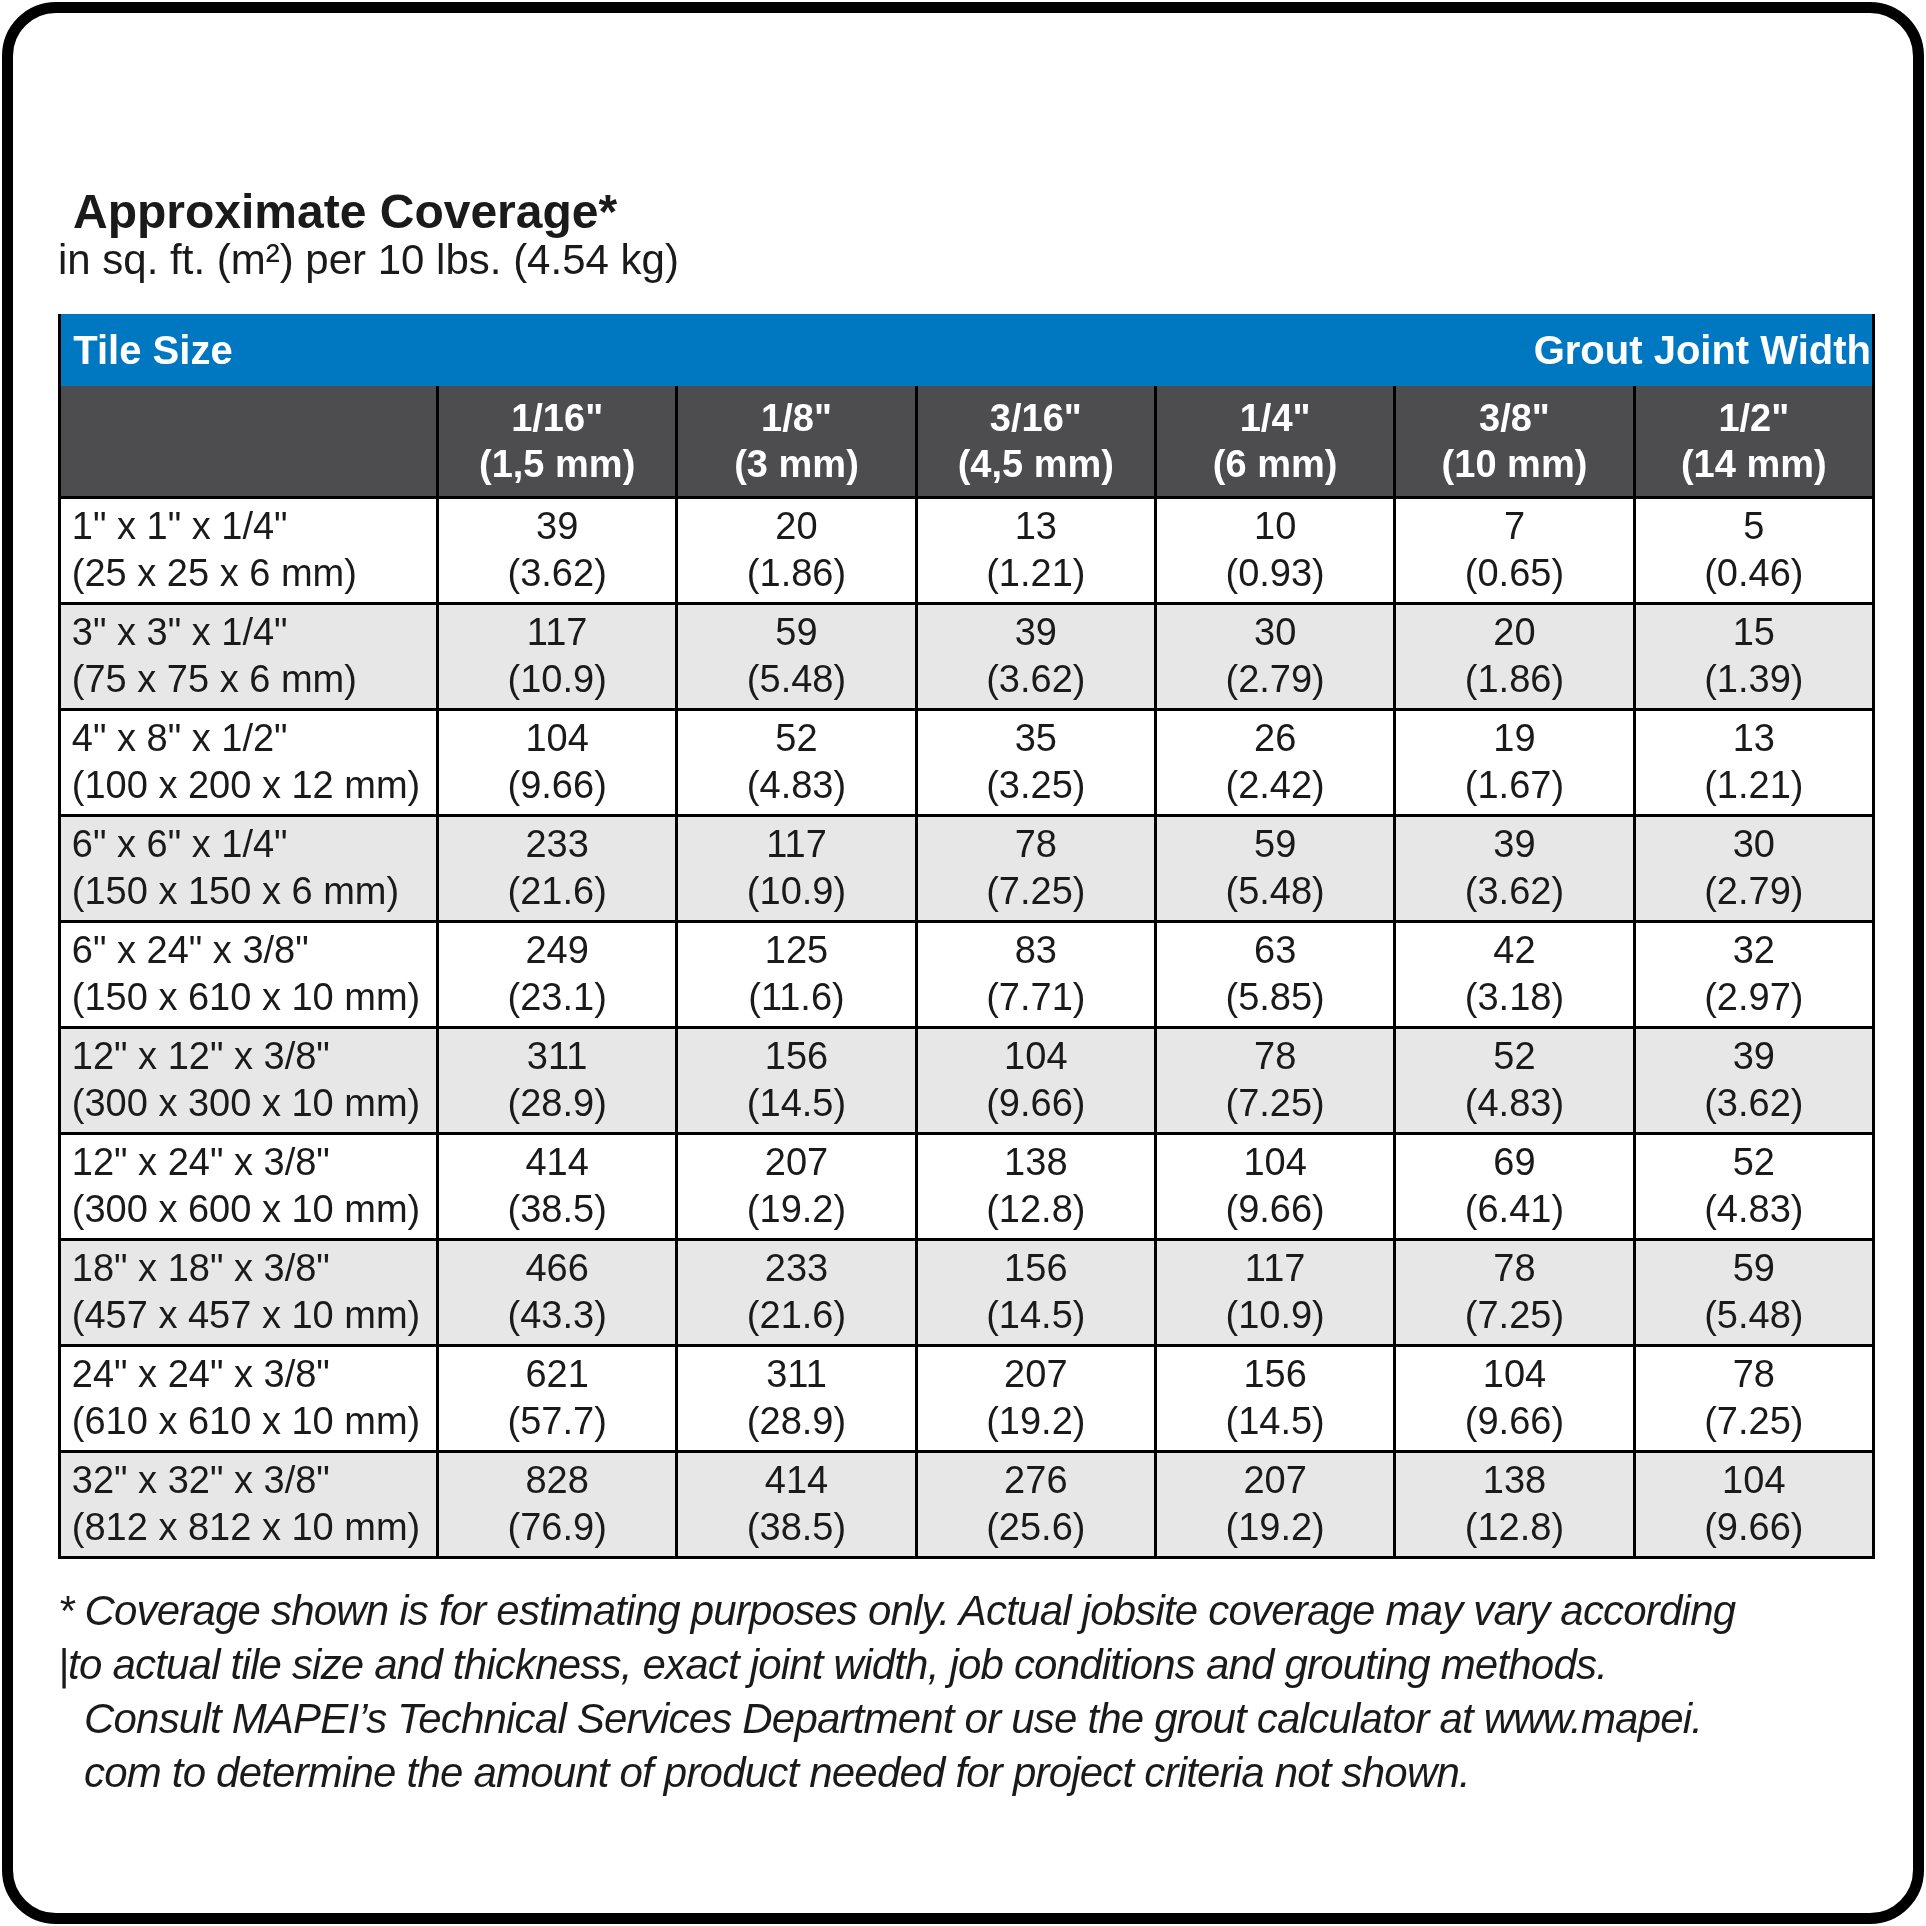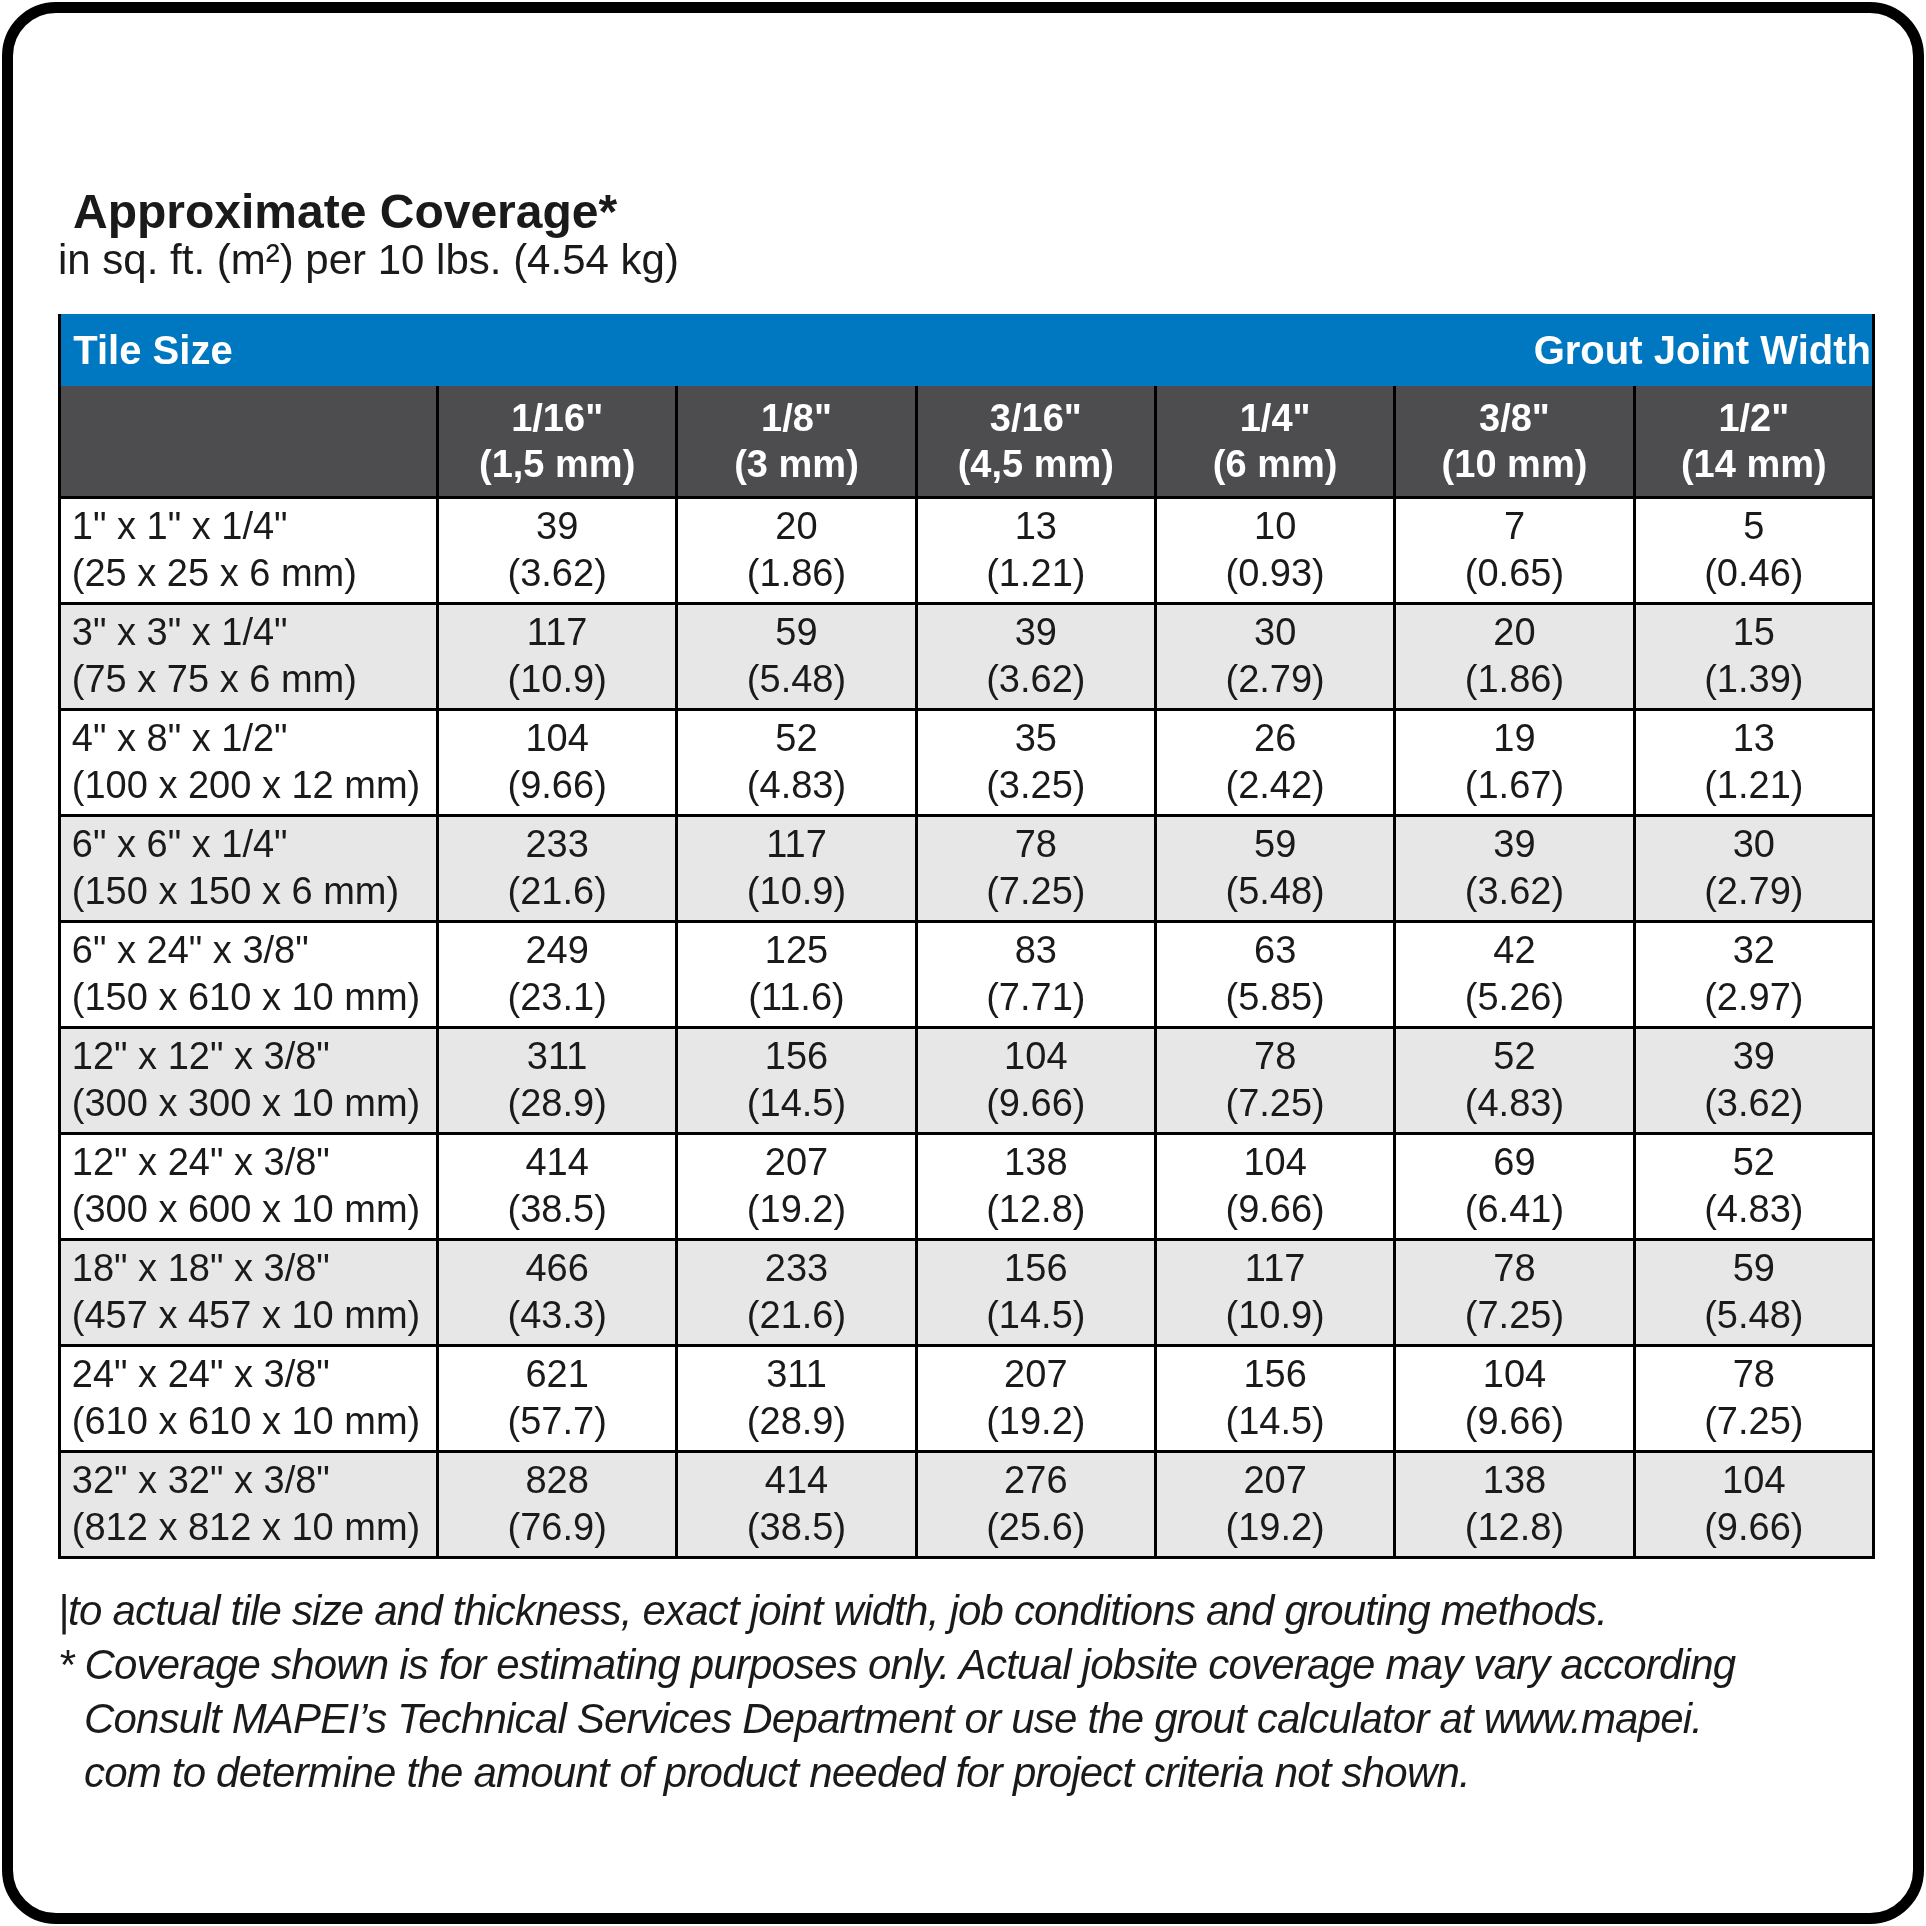--- a/index.html
+++ b/index.html
@@ -258,21 +258,21 @@
           <td class="val-cell">
             <div class="l1">83</div>
             <div class="l2">(7.71)</div>
           </td>
           <td class="val-cell">
             <div class="l1">63</div>
             <div class="l2">(5.85)</div>
           </td>
           <td class="val-cell">
             <div class="l1">42</div>
-            <div class="l2">(5.26)</div>
+            <div class="l2">(3.18)</div>
           </td>
           <td class="val-cell">
             <div class="l1">32</div>
             <div class="l2">(2.97)</div>
           </td>
         </tr>
         <tr>
           <th class="row-head">
             <div class="l1">12" x 12" x 3/8"</div>
             <div class="l2">(300 x 300 x 10 mm)</div>
@@ -419,19 +419,19 @@
           </td>
           <td class="val-cell">
             <div class="l1">104</div>
             <div class="l2">(9.66)</div>
           </td>
         </tr>
       </tbody>
   </table>
 
   <div class="footnote" id="footnote">
+      <div class="line">* Coverage shown is for estimating purposes only. Actual jobsite coverage may vary according</div>
       <div class="line">|to actual tile size and thickness, exact joint width, job conditions and grouting methods.</div>
-      <div class="line">* Coverage shown is for estimating purposes only. Actual jobsite coverage may vary according</div>
       <div class="line indent">Consult MAPEI’s Technical Services Department or use the grout calculator at www.mapei.</div>
       <div class="line indent">com to determine the amount of product needed for project criteria not shown.</div>
     </div>
 </div>
 
 
 </body></html>

